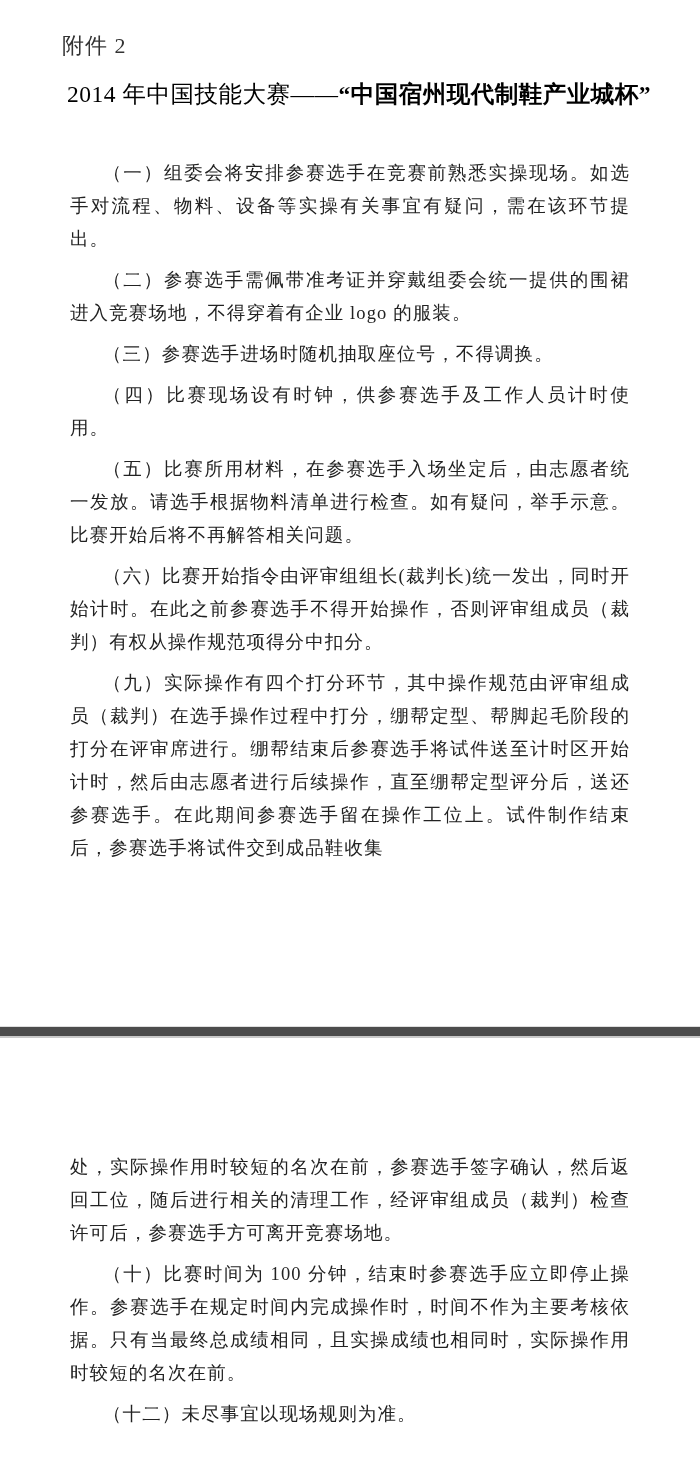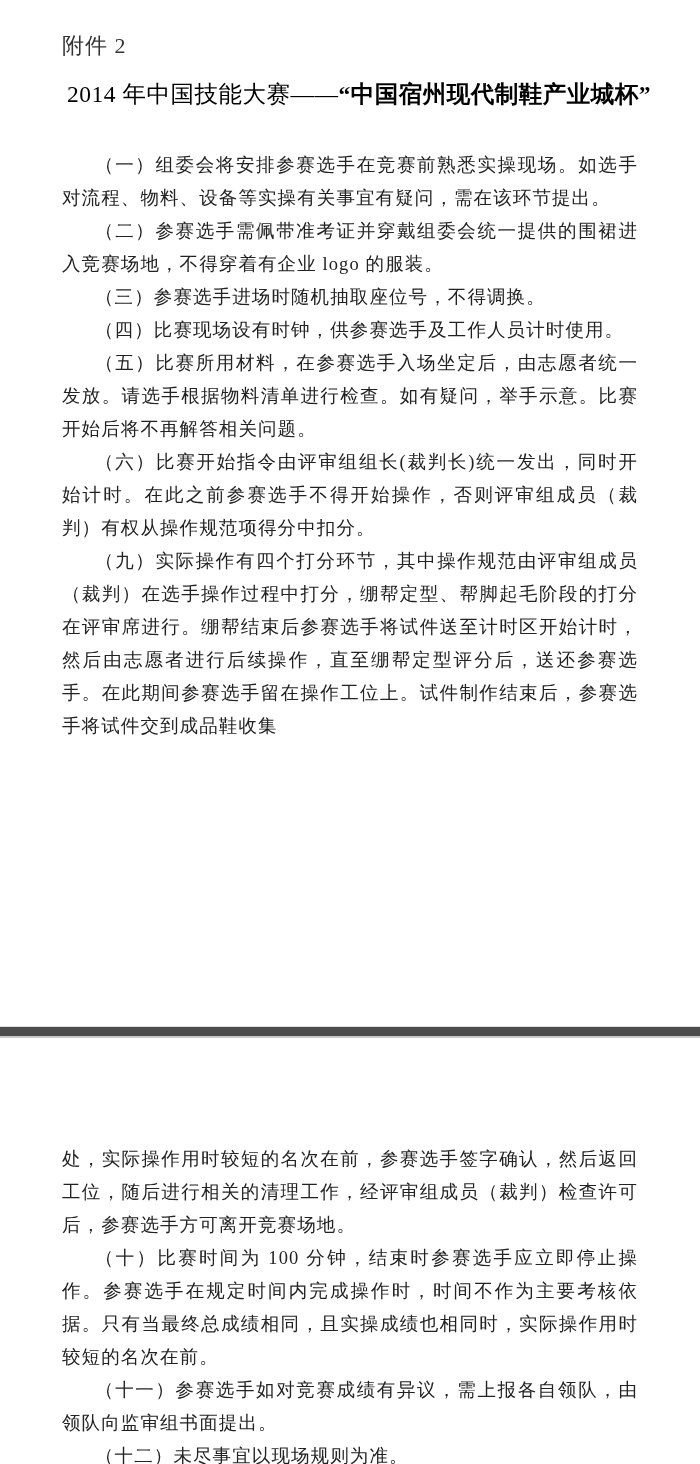--- a/index.html
+++ b/index.html
@@ -41,21 +41,21 @@
     width: 576px;
     font-size: 18.5px;
     line-height: 33px;
     letter-spacing: 1.1px;
     text-align: justify;
     text-justify: inter-ideograph;
     color: #222222;
   }
   #page1-text { top: 149px; }
   #page2-text { top: 1143px; }
-  .body-text p { margin: 0; padding: 0; text-indent: 33px; }
+  .body-text p { margin: 8px; padding: 0; text-indent: 33px; }
   .body-text p.no-indent { text-indent: 0; }
   .page-separator {
     position: absolute;
     top: 1026px;
     left: 0;
     width: 700px;
     height: 9px;
     background: #4c4c4c;
     border-top: 1px solid #dedede;
     border-bottom: 2px solid #c9c9c9;
@@ -80,15 +80,14 @@
   <p>（五）比赛所用材料，在参赛选手入场坐定后，由志愿者统一发放。请选手根据物料清单进行检查。如有疑问，举手示意。比赛开始后将不再解答相关问题。</p>
   <p>（六）比赛开始指令由评审组组长(裁判长)统一发出，同时开始计时。在此之前参赛选手不得开始操作，否则评审组成员（裁判）有权从操作规范项得分中扣分。</p>
   <p>（九）实际操作有四个打分环节，其中操作规范由评审组成员（裁判）在选手操作过程中打分，绷帮定型、帮脚起毛阶段的打分在评审席进行。绷帮结束后参赛选手将试件送至计时区开始计时，然后由志愿者进行后续操作，直至绷帮定型评分后，送还参赛选手。在此期间参赛选手留在操作工位上。试件制作结束后，参赛选手将试件交到成品鞋收集</p>
 </div>
 
 <div class="page-separator"></div>
 
 <div class="body-text" id="page2-text">
   <p class="no-indent">处，实际操作用时较短的名次在前，参赛选手签字确认，然后返回工位，随后进行相关的清理工作，经评审组成员（裁判）检查许可后，参赛选手方可离开竞赛场地。</p>
   <p>（十）比赛时间为 100 分钟，结束时参赛选手应立即停止操作。参赛选手在规定时间内完成操作时，时间不作为主要考核依据。只有当最终总成绩相同，且实操成绩也相同时，实际操作用时较短的名次在前。</p>
-  <p>（十一）参赛选手如对竞赛成绩有异议，需上报各自领队，由领队向监审组书面提出。</p>
   <p>（十二）未尽事宜以现场规则为准。</p>
 </div>
 
 </body></html>

